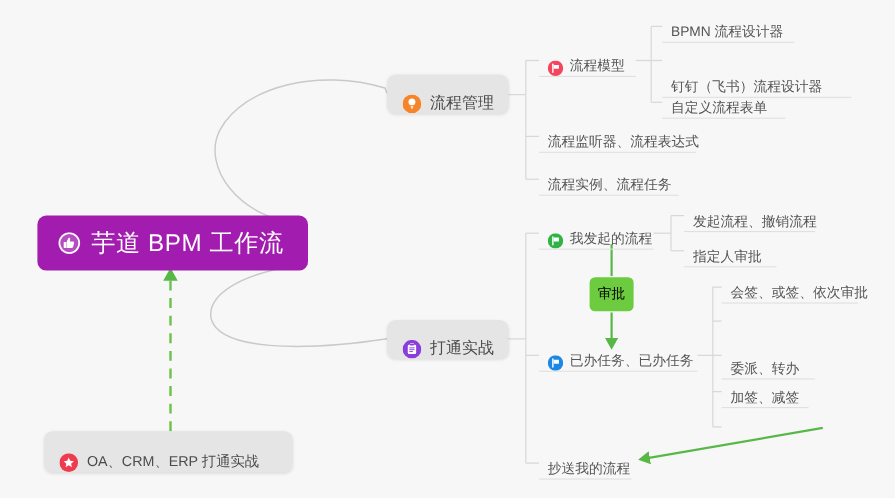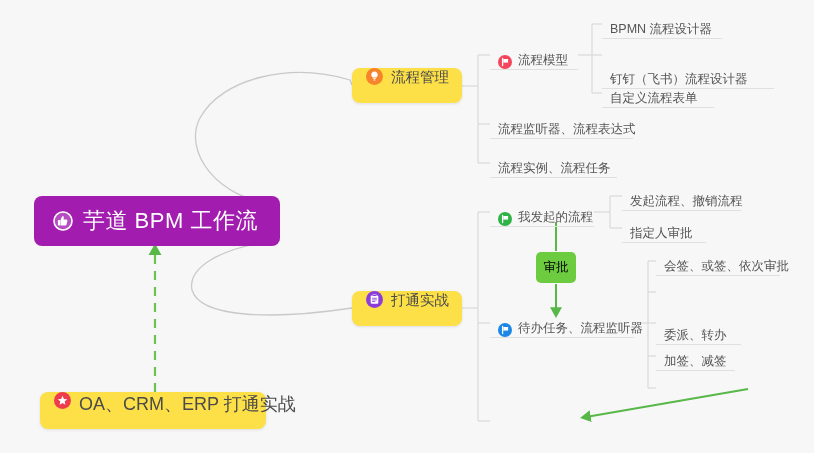--- a/index.html
+++ b/index.html
@@ -25,24 +25,24 @@
     font-size:22px;
     letter-spacing:.5px;
     white-space:nowrap;
   }
   .root-node .ic{margin-right:9px;display:flex;align-items:center;}
 
   
   .card{
     position:absolute;
     box-sizing:border-box;
-    background:#fde047;
+    background:#e5e5e5;
     border-radius:8px;
     box-shadow:0 1px 3px rgba(0,0,0,.10);
-    display:flex;align-items:flex-start;
+    display:flex;align-items:flex-end;
     padding:0 14px;
     font-size:14.5px;
     color:#4b4b4b;
     white-space:nowrap;
   }
   .card .ic{margin-right:8px;display:flex;align-items:center;}
 
   
   .leaf{
     position:absolute;
@@ -217,39 +217,42 @@
   </div>
 
   <div class="leaf" style="left:490px;top:308px;width:144px;height:30px;">
     <span class="ic">
       <svg width="14" height="14" viewBox="0 0 14 14">
         <circle cx="7" cy="7" r="7" fill="#1b87e6"></circle>
         <path d="M4.6 3.4 L4.6 10.6" stroke="#fff" stroke-width="1.3" stroke-linecap="round"></path>
         <path d="M5.3 4.0 L10.1 4.0 L10.1 7.6 L5.3 7.6 Z" fill="#fff"></path>
       </svg>
     </span>
-    <span>待办任务、流程监听器</span>
+    <span>已办任务、已办任务</span>
   </div>
 
   <div class="leaf" style="left:656px;top:246px;width:124px;height:30px;">
     <span>会签、或签、依次审批</span>
   </div>
   <div class="leaf" style="left:656px;top:308px;width:85px;height:37px;">
     <span>委派、转办</span>
   </div>
   <div class="leaf" style="left:656px;top:341px;width:79px;height:30px;">
     <span>加签、减签</span>
   </div>
 
+  <div class="leaf" style="left:490px;top:406px;width:84px;height:30px;">
+    <span>抄送我的流程</span>
+  </div>
 
   <div class="tag" style="left:536px;top:252px;width:40px;height:31px;">
     <span>审批</span>
   </div>
 
-  <div class="card" style="left:40px;top:392px;width:226px;height:37px;font-size:18px;">
+  <div class="card" style="left:40px;top:392px;width:226px;height:37px;font-size:13px;">
     <span class="ic">
       <svg width="17" height="17" viewBox="0 0 17 17">
         <circle cx="8.5" cy="8.5" r="8.5" fill="#ef3b4e"></circle>
         <path d="M8.5 3.8 L9.85 6.95 L13.2 7.25 L10.65 9.5 L11.42 12.8
                  L8.5 11.05 L5.58 12.8 L6.35 9.5 L3.8 7.25 L7.15 6.95 Z" fill="#fff"></path>
       </svg>
     </span>
     <span>OA、CRM、ERP 打通实战</span>
   </div>
 

